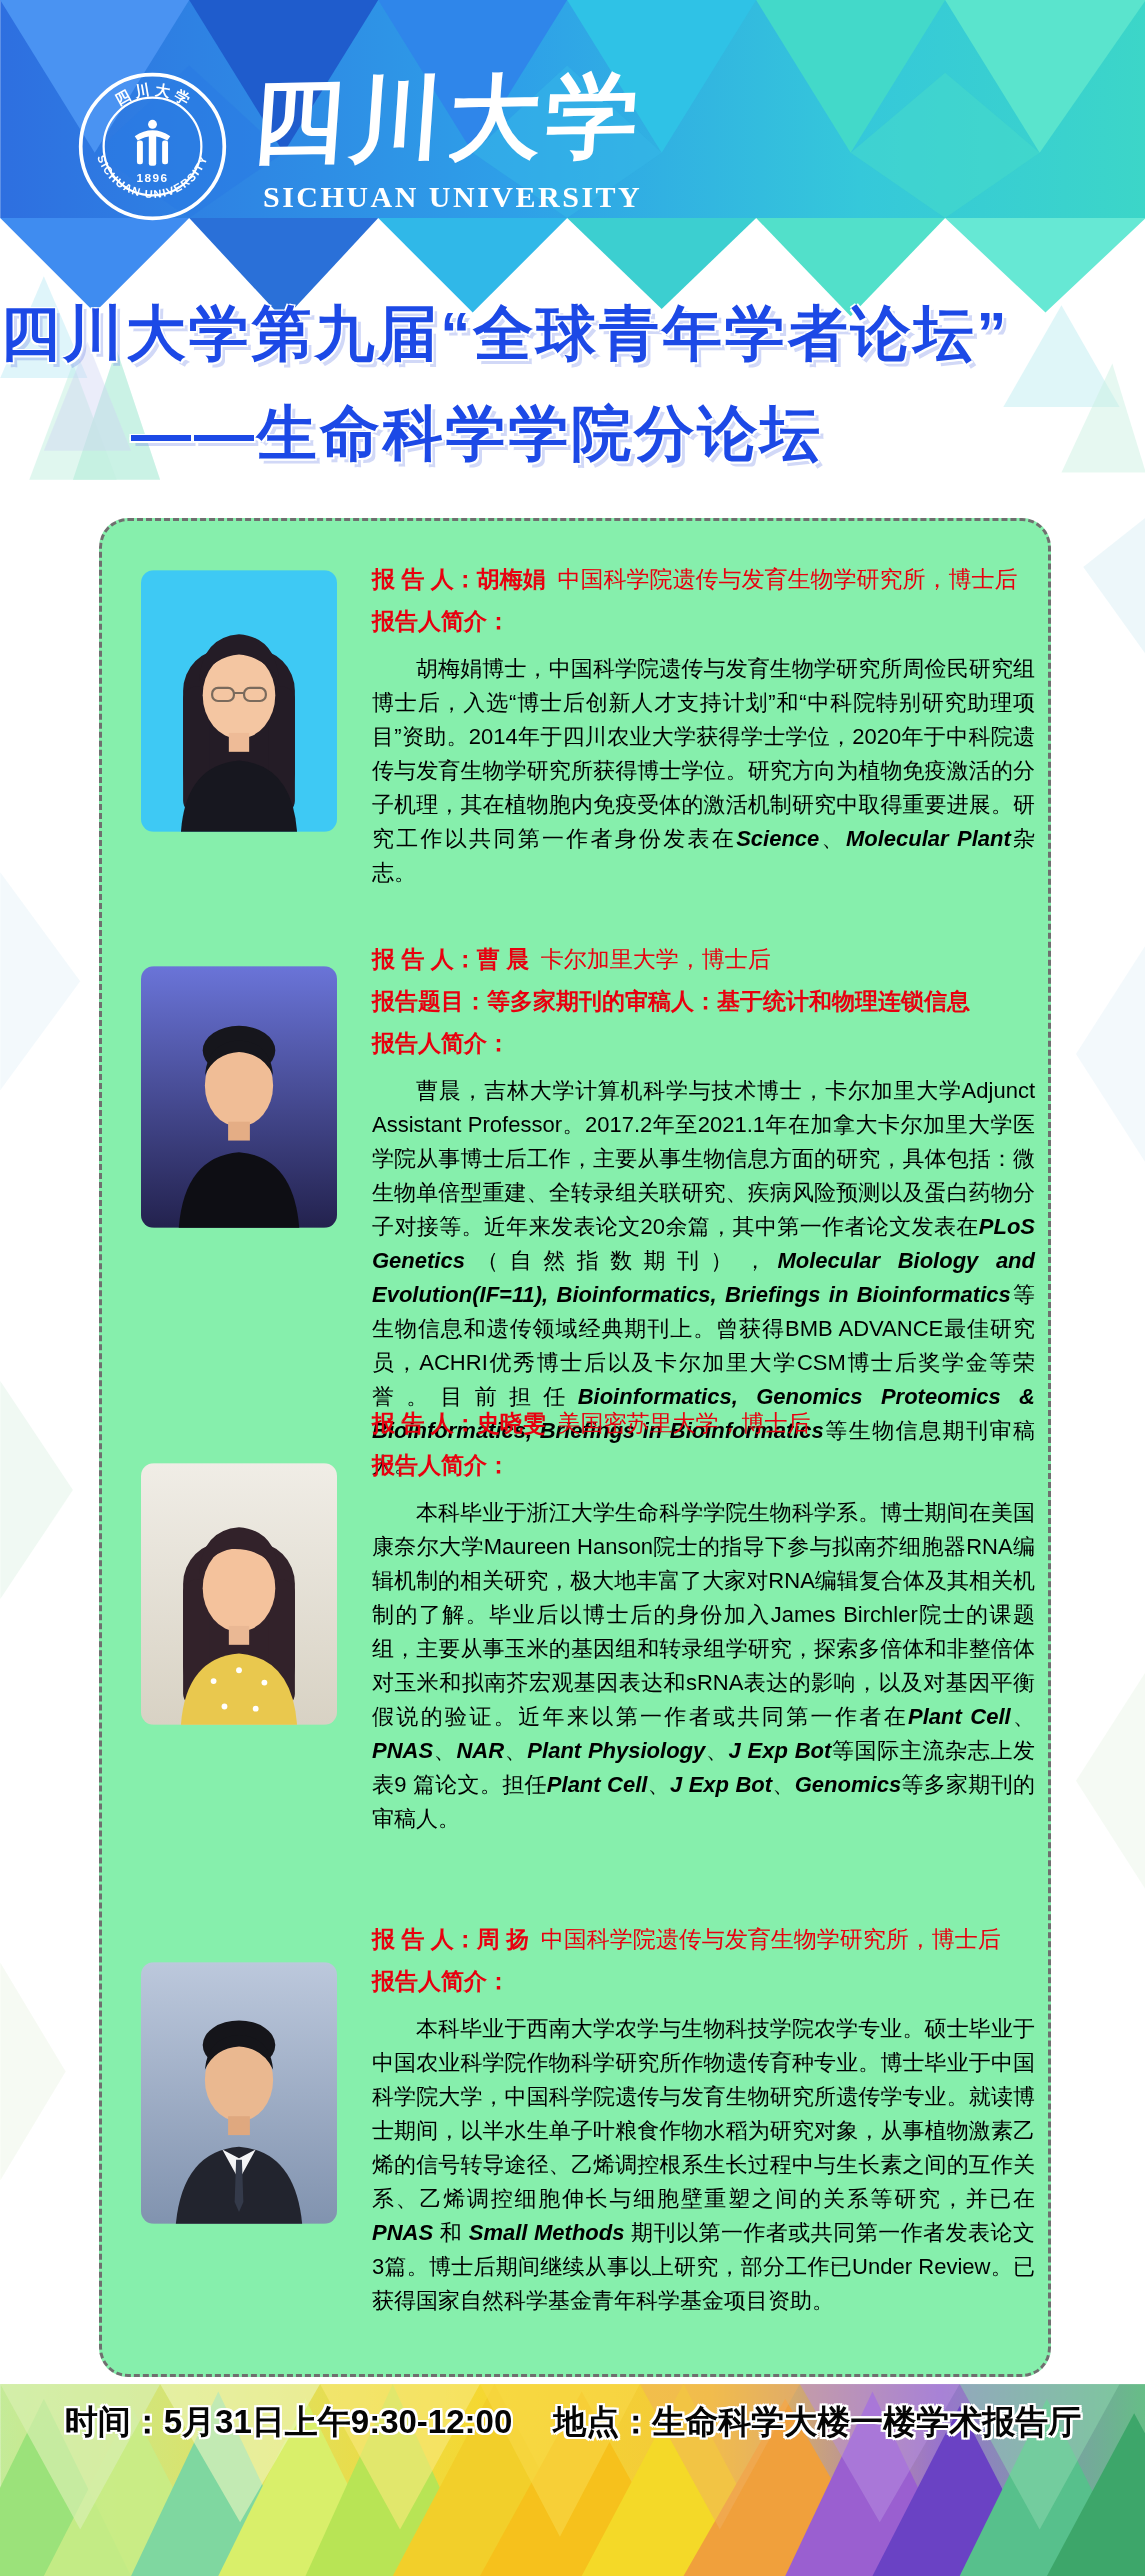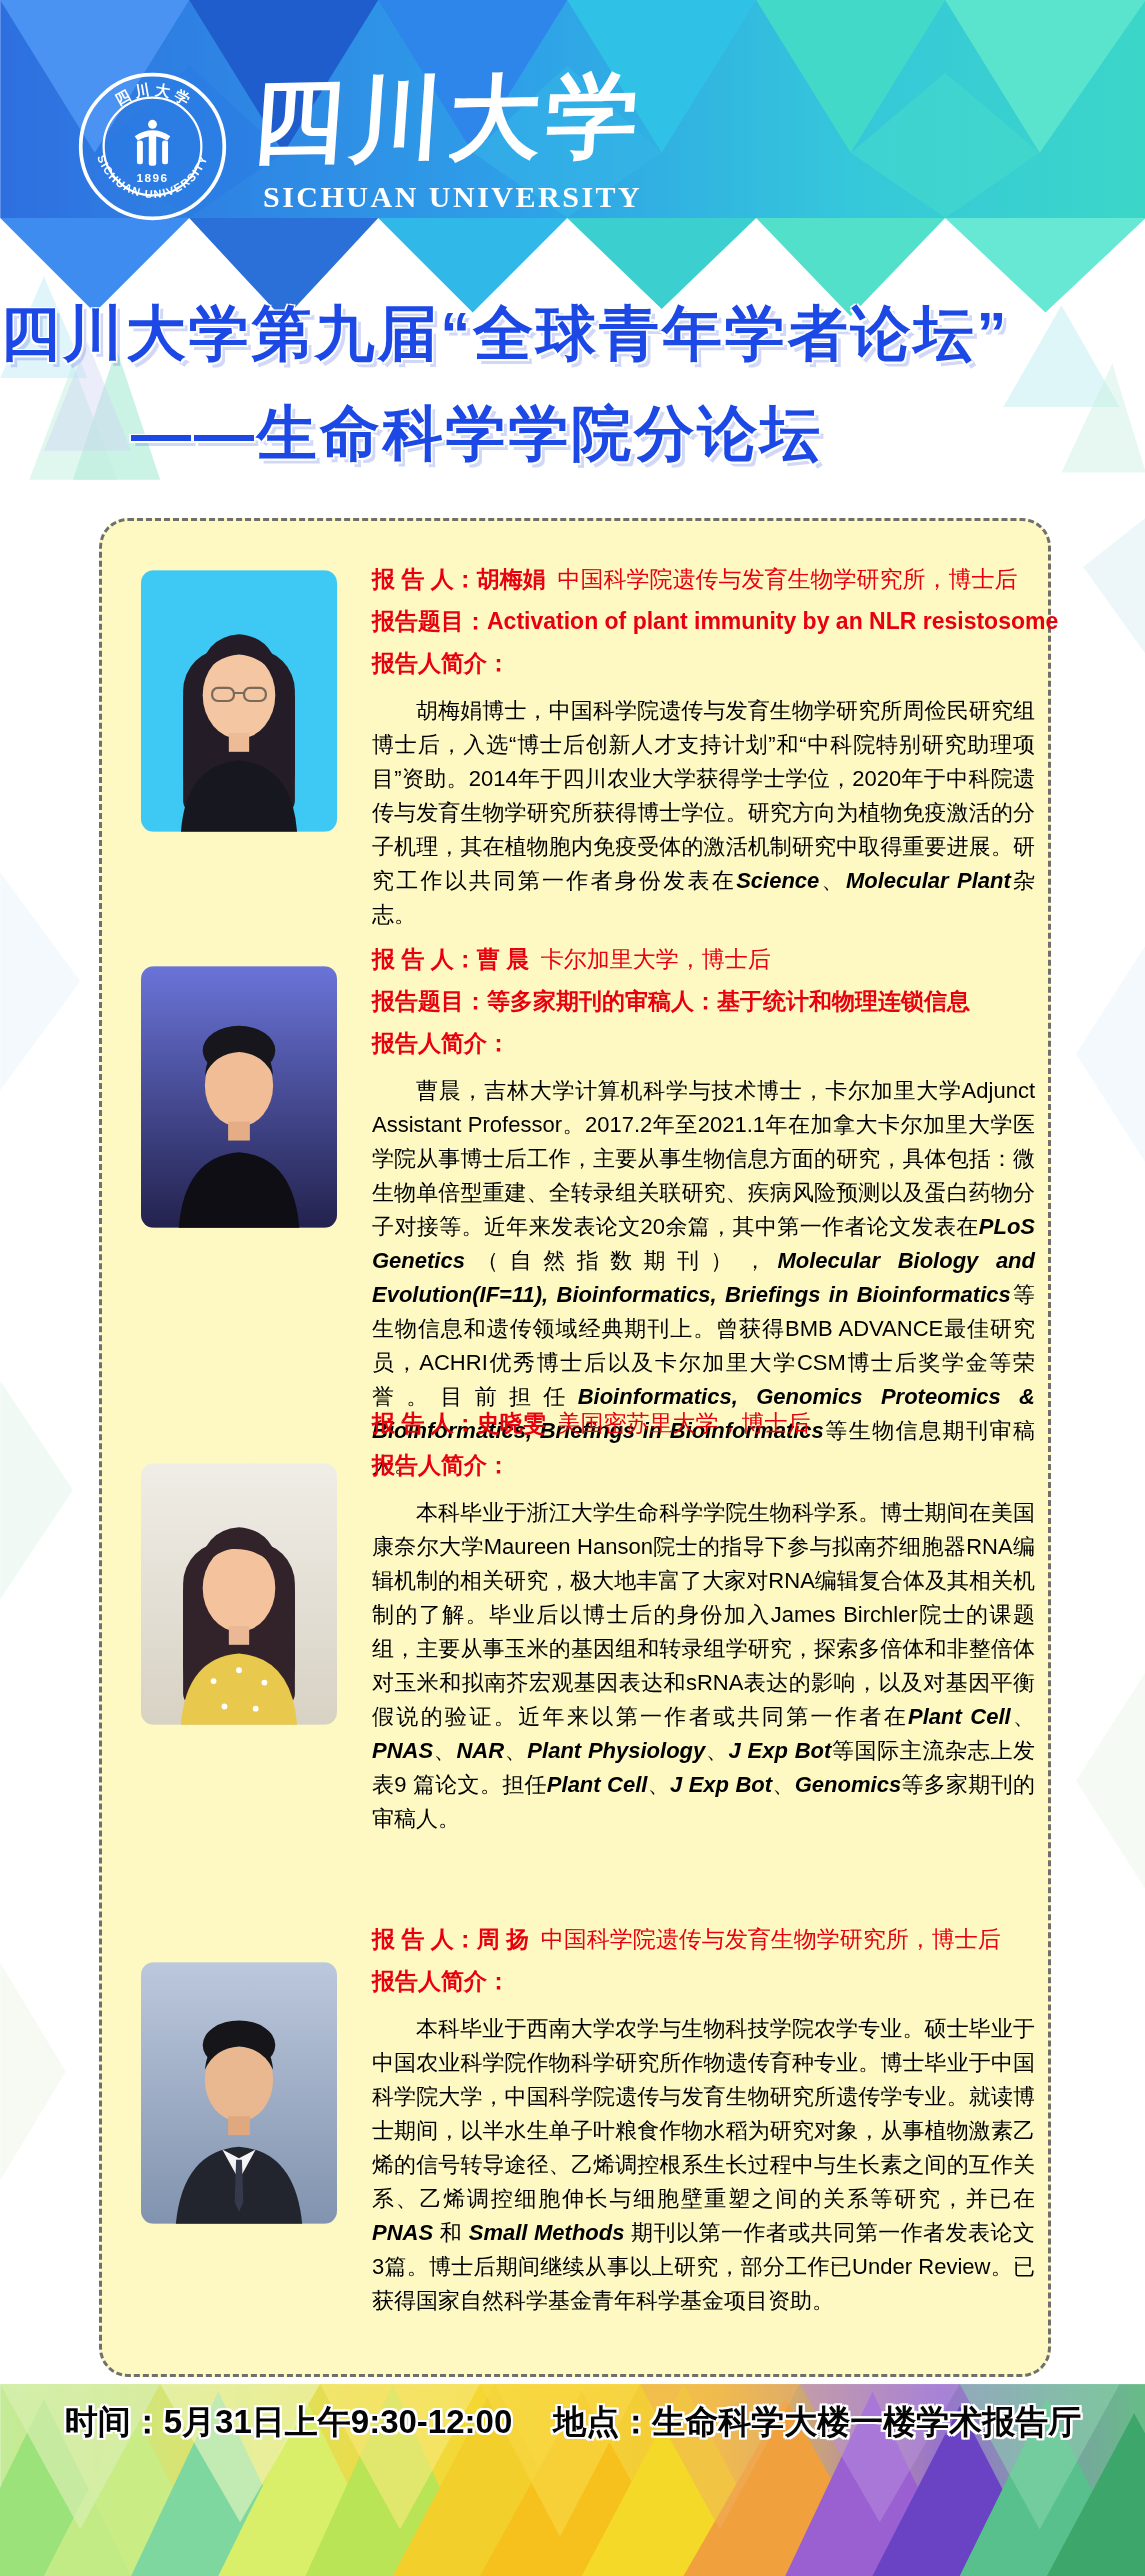--- a/index.html
+++ b/index.html
@@ -27,21 +27,21 @@
     left:0;width:954px;text-align:center;color:#1c49e6;font-weight:800;white-space:nowrap;
     font-size:60px;letter-spacing:2.9px;
     text-shadow:-1.5px -1.5px 0 #fff,1.5px -1.5px 0 #fff,-1.5px 1.5px 0 #fff,1.5px 1.5px 0 #fff,
                  4.4px 5.1px 0 rgba(90,115,225,.28);
   }
   .ftitle.l1{top:294px;}
   .ftitle.l2{top:394px;}
 
   
   .content-box{
-    left:99px;top:518px;width:946px;height:1853px;background:#fef9c3;
+    left:99px;top:518px;width:946px;height:1853px;background:#86efac;
     border:3.6px dashed #6f6f6f;border-radius:29px;
   }
   .photo{width:196px;height:262px;border-radius:13px;overflow:hidden;}
   .photo svg{display:block;width:196px;height:262px;}
   .info{width:663px;}
   .row{margin:0 0 19px 0;font-size:23px;line-height:23px;white-space:nowrap;}
   .lab{color:#e8000f;font-weight:800;}
   .sname{color:#e8000f;font-weight:800;}
   .aff{color:#e8000f;font-weight:400;margin-left:11.6px;}
   .topic{color:#e8000f;font-weight:700;}
@@ -173,21 +173,20 @@
         <rect x="98" y="162" width="30" height="18" rx="8"></rect>
         <rect x="142" y="162" width="30" height="18" rx="8"></rect>
         <line x1="128" y1="169" x2="142" y2="169"></line>
       </g>
       <rect x="121" y="224" width="28" height="26" fill="#eebb97"></rect>
       <path d="M55,360 Q62,268 135,262 Q208,268 215,360 Z" fill="#17171f"></path>
     </svg>
   </div>
   <div class="abs info" style="left:270px;top:47px;">
     <p class="row"><span class="lab">报 告 人：</span><span class="sname">胡梅娟</span><span class="aff">中国科学院遗传与发育生物学研究所，博士后</span></p>
-    <p class="row"><span class="lab">报告题目：</span><span class="topic">Activation of plant immunity by an NLR resistosome</span></p>
     <p class="row"><span class="lab">报告人简介：</span></p>
     <p class="bio"><span>胡梅娟博士，中国科学院遗传与发育生物学研究所周俭民研究组博士后，入选“博士后创新人才支持计划”和“中科院特别研究助理项目”资助。2014年于四川农业大学获得学士学位，2020年于中科院遗传与发育生物学研究所获得博士学位。研究方向为植物免疫激活的分子机理，其在植物胞内免疫受体的激活机制研究中取得重要进展。研究工作以共同第一作者身份发表在</span><span class="em">Science</span><span>、</span><span class="em">Molecular Plant</span><span>杂志。</span></p>
   </div>
 
   <div class="abs photo" style="left:39px;top:445px;">
     <svg viewBox="0 0 270 360">
       <defs>
           <linearGradient id="pg2" x1="0" y1="0" x2="0" y2="1">
         <stop offset="0" stop-color="#6a74d8"></stop>
             <stop offset="1" stop-color="#23224e"></stop>

